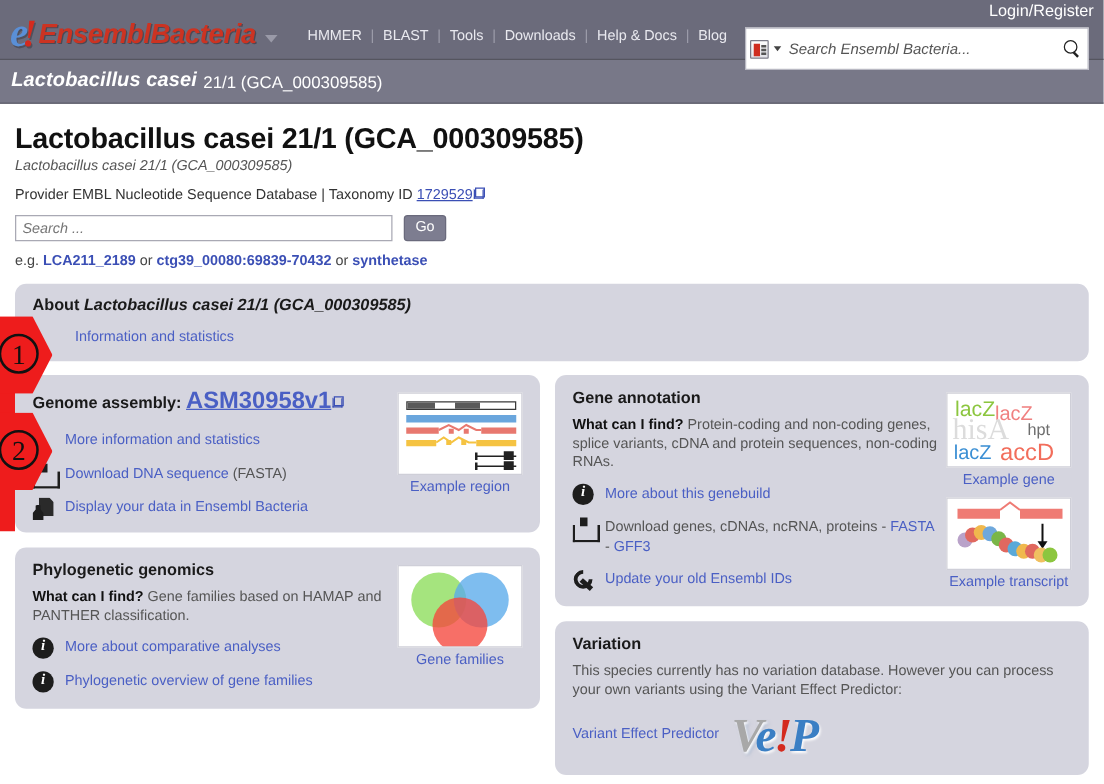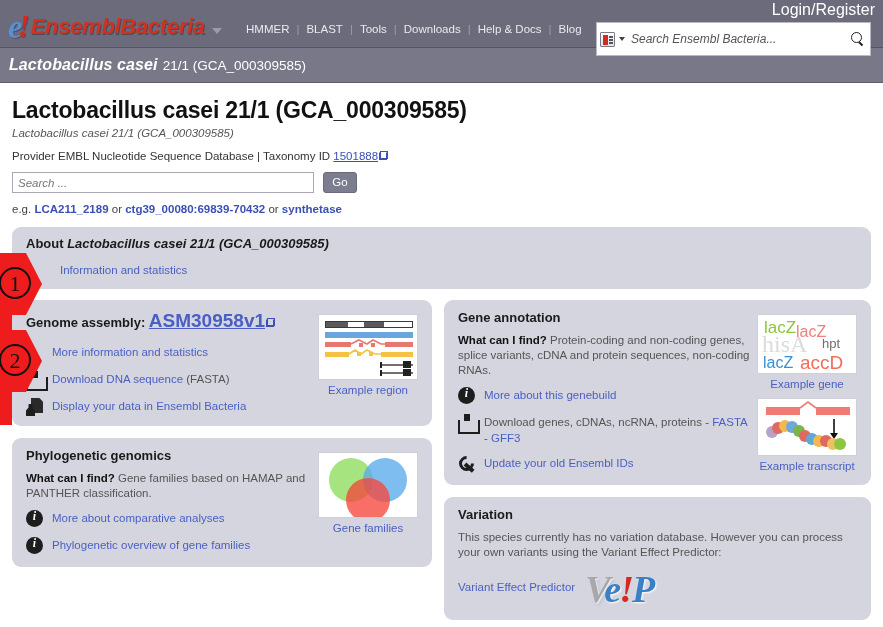--- a/index.html
+++ b/index.html
@@ -14,21 +14,21 @@
 
   
   .masthead {
     position: relative;
     height: 48px;
     background: #6b6b7b;
     border-bottom: 1px solid #55555f;
   }
   .login-row {
     position: absolute; right: 8px; top: 1px;
-    font-size: 16px; color: #ffffff;
+    font-size: 13px; color: #ffffff;
   }
   .logo {
     position: absolute; left: 8px; top: 13px;
     display: flex; align-items: center;
     height: 28px;
   }
   .logo-e {
     font-family: "Liberation Serif", serif;
     font-style: italic; font-weight: bold;
     font-size: 33px; line-height: 28px;
@@ -354,21 +354,21 @@
     <span class="sp-name">Lactobacillus casei</span>
     <span class="sp-strain">21/1 (GCA_000309585)</span>
   </div>
 
   <div class="content">
 
     <h1 class="title">Lactobacillus casei 21/1 (GCA_000309585)</h1>
     <div class="subtitle">Lactobacillus casei 21/1 (GCA_000309585)</div>
 
     <div class="provider">
-      <span>Provider EMBL Nucleotide Sequence Database | Taxonomy ID </span><a href="#">1501888</a><span class="ext-link"></span>
+      <span>Provider EMBL Nucleotide Sequence Database | Taxonomy ID </span><a href="#">1729529</a><span class="ext-link"></span>
     </div>
 
     <div class="searchrow">
       <input class="site-search" type="text" placeholder="Search ..." style="">
       <button class="go-btn">Go</button>
     </div>
 
     <div class="eg">
       <span>e.g. </span><a href="#">LCA211_2189</a><span> or </span><a href="#">ctg39_00080:69839-70432</a><span> or </span><a href="#">synthetase</a>
     </div>

